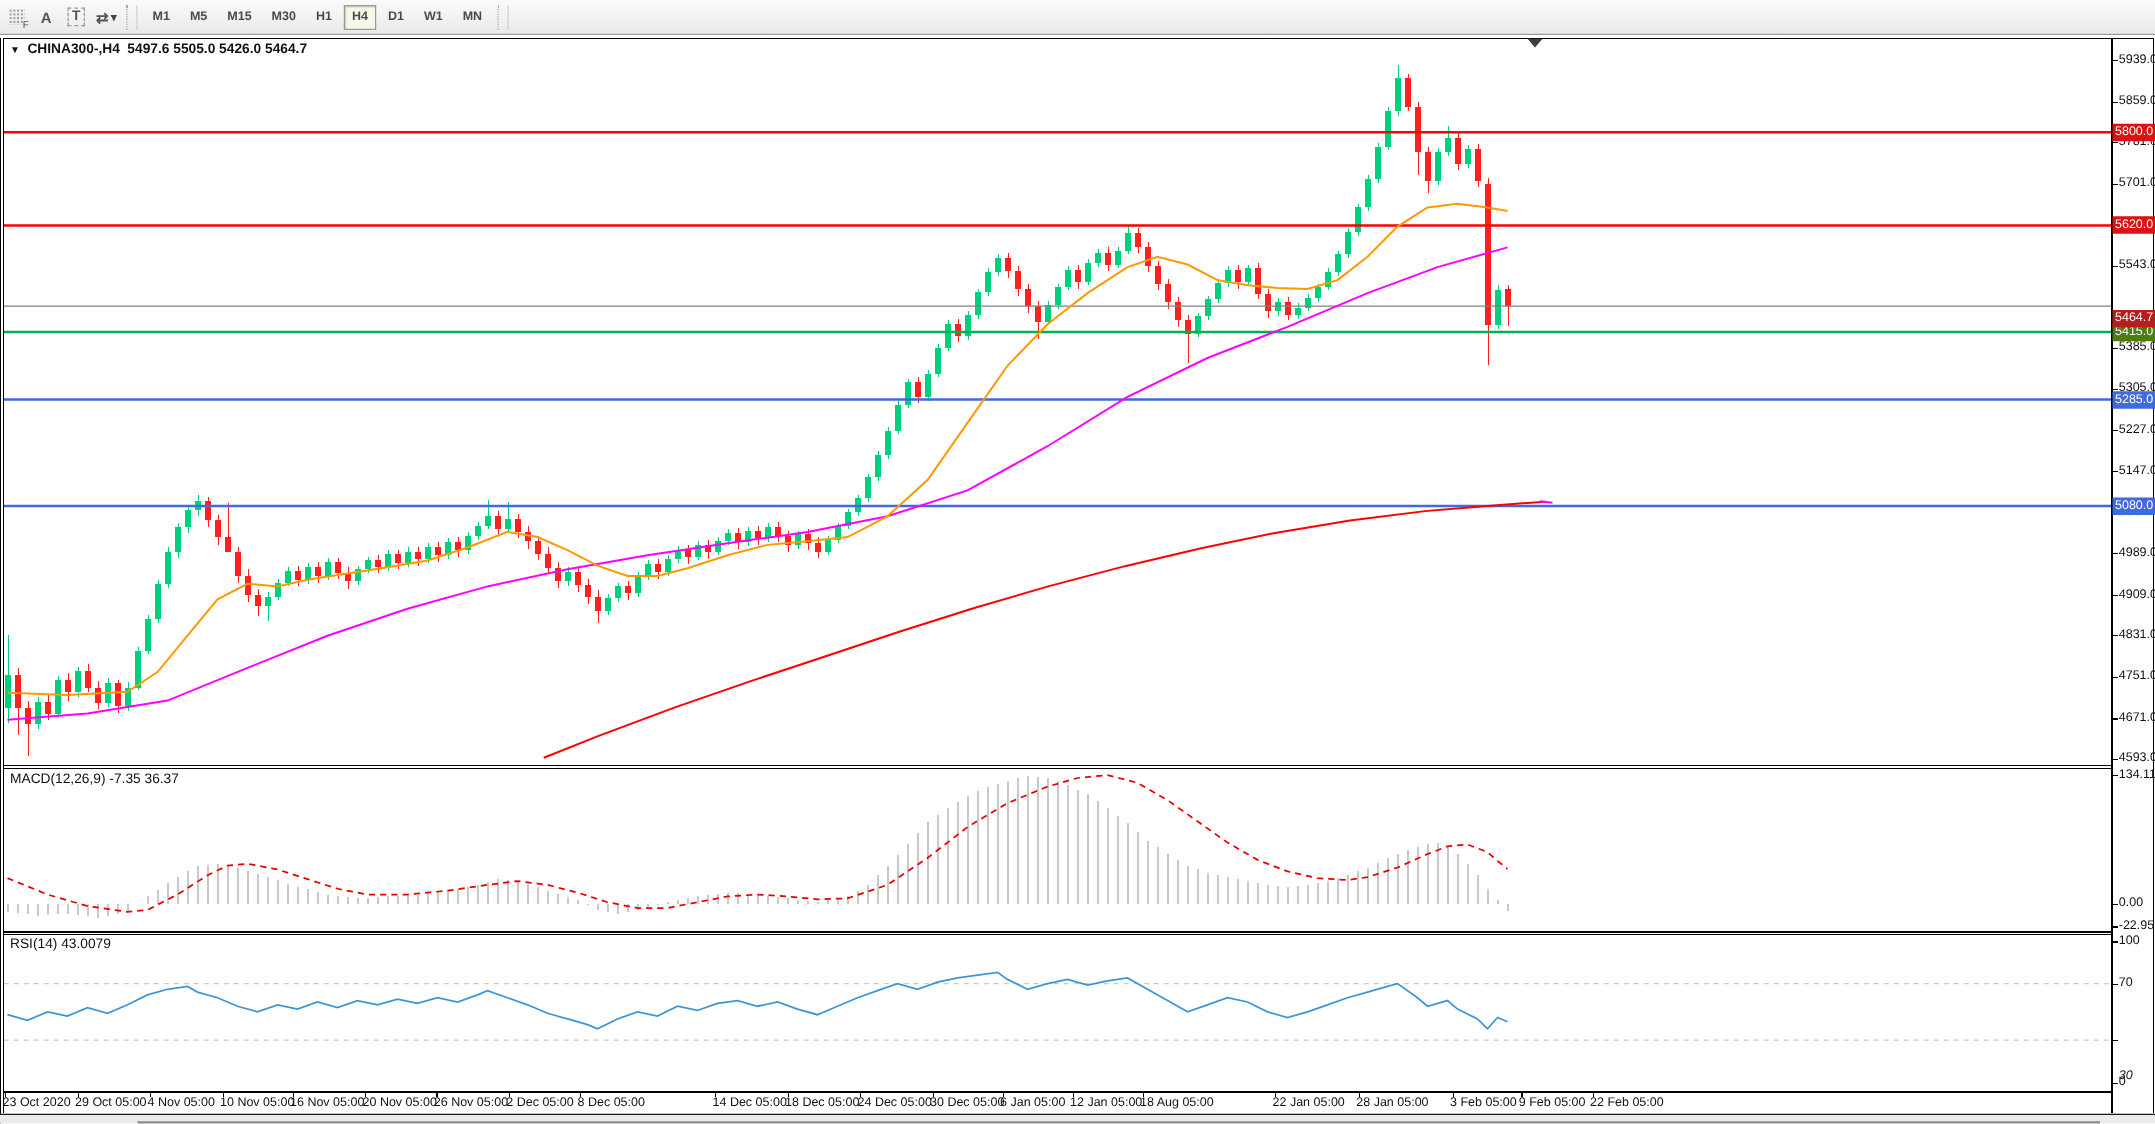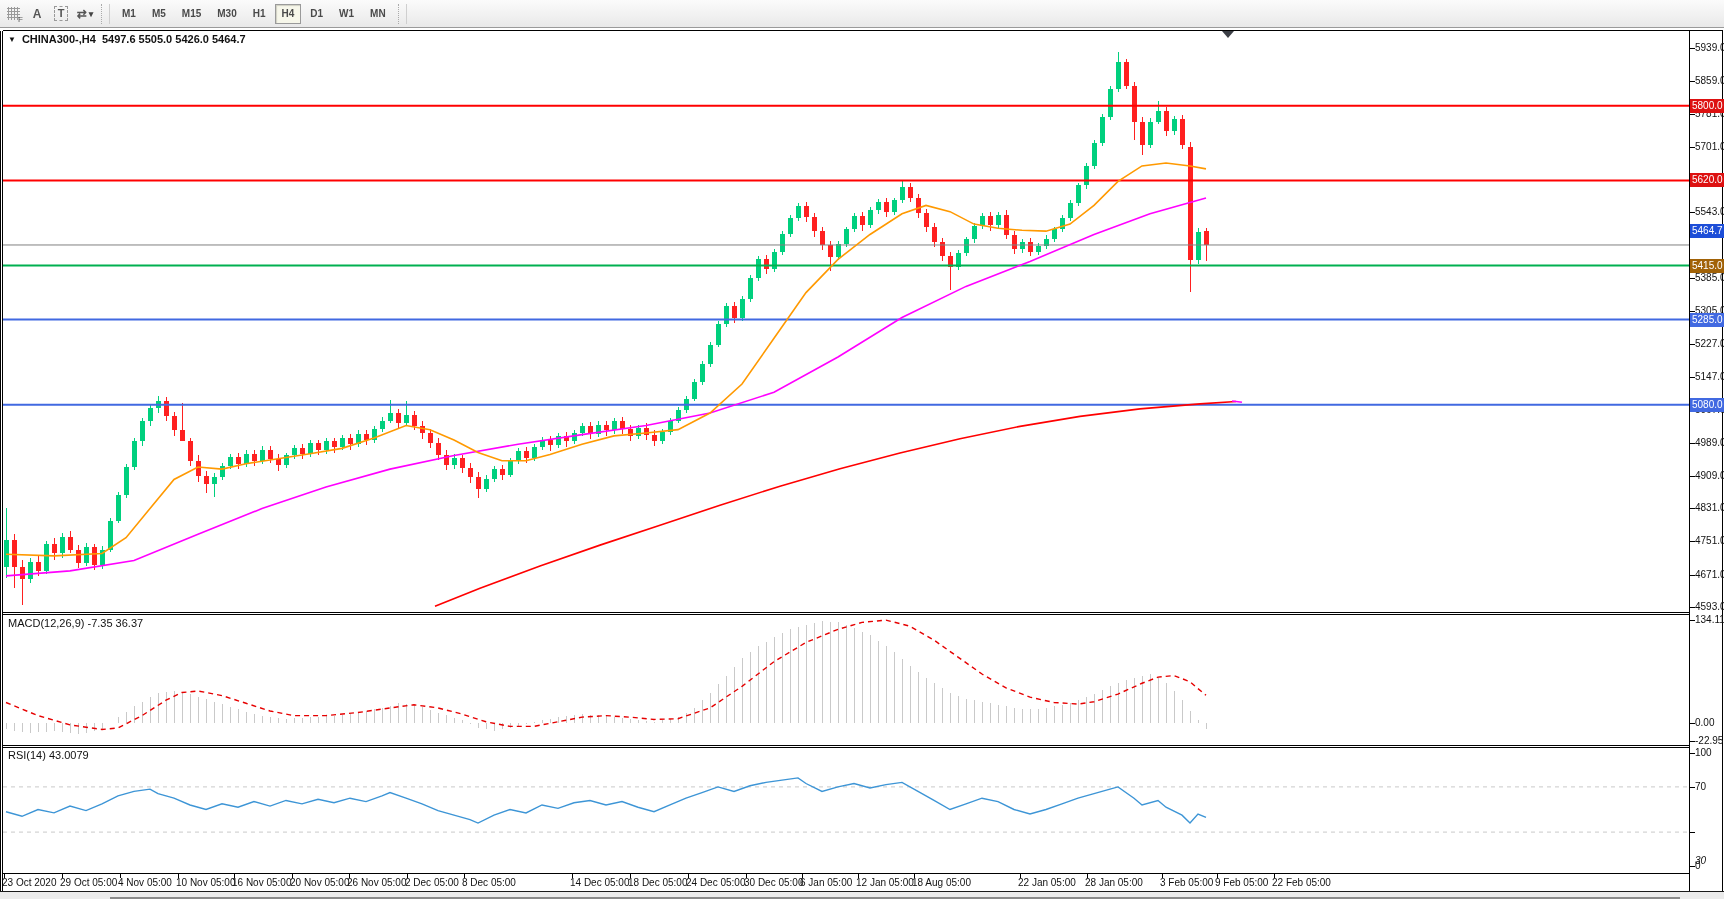--- a/index.html
+++ b/index.html
@@ -642,24 +642,24 @@
       <div class="tickY" style="top: 601px;">4593.0</div>
       <div class="tickY" style="top: 614px;">134.11</div>
       <div class="tickY" style="top: 717.319px;">0.00</div>
       <div class="tickY" style="top: 735px;">-22.95</div>
       <div class="tickY" style="top: 747px;">100</div>
       <div class="tickY" style="top: 780.9px;">70</div>
       <div class="tickY" style="top: 855px; font-style: italic;">30</div>
       <div class="tickY" style="top: 860px;">0</div>
       <div class="flag" style="top: 98.7273px; background: rgb(221, 17, 17);">5800.0</div>
       <div class="flag" style="top: 173.482px; background: rgb(221, 17, 17);">5620.0</div>
-      <div class="flag" style="top: 258.62px; background: #a16207;">5415.0</div>
+      <div class="flag" style="top: 258.62px; background: #4d7c0f;">5415.0</div>
       <div class="flag" style="top: 312.609px; background: rgb(65, 105, 225);">5285.0</div>
       <div class="flag" style="top: 397.747px; background: rgb(65, 105, 225);">5080.0</div>
-      <div class="flag" style="top: 224px; background: #1d4ed8;">5464.7</div>
+      <div class="flag" style="top: 248px; background: #b91c1c;">5464.7</div>
       <div class="tickX" style="left: 2px;">23 Oct 2020</div>
       <div class="tickX" style="left: 60px;">29 Oct 05:00</div>
       <div class="tickX" style="left: 118px;">4 Nov 05:00</div>
       <div class="tickX" style="left: 176px;">10 Nov 05:00</div>
       <div class="tickX" style="left: 232px;">16 Nov 05:00</div>
       <div class="tickX" style="left: 290px;">20 Nov 05:00</div>
       <div class="tickX" style="left: 347px;">26 Nov 05:00</div>
       <div class="tickX" style="left: 405px;">2 Dec 05:00</div>
       <div class="tickX" style="left: 462px;">8 Dec 05:00</div>
       <div class="tickX" style="left: 570px;">14 Dec 05:00</div>

